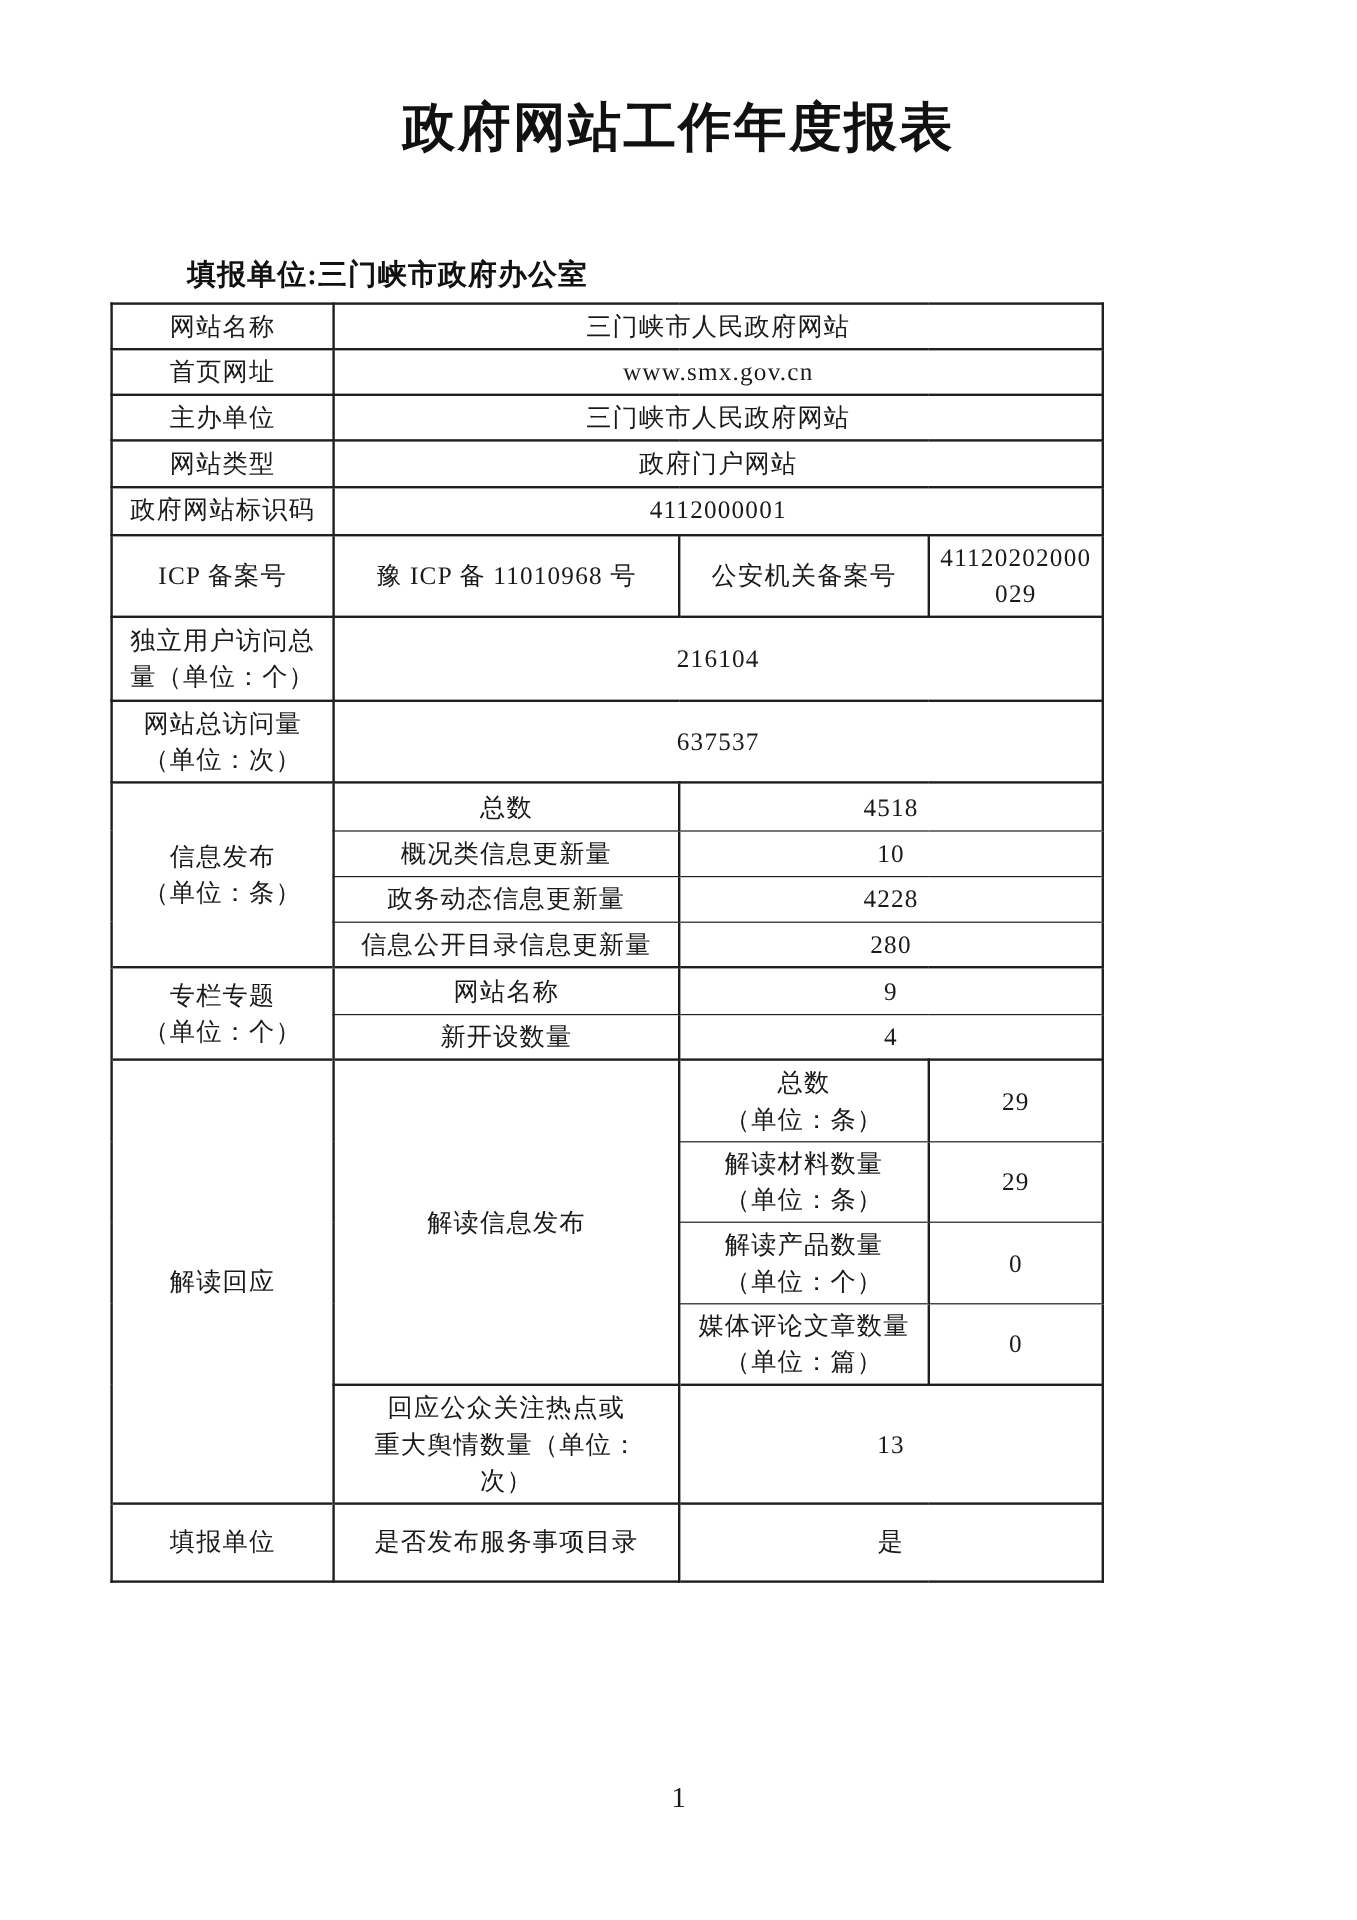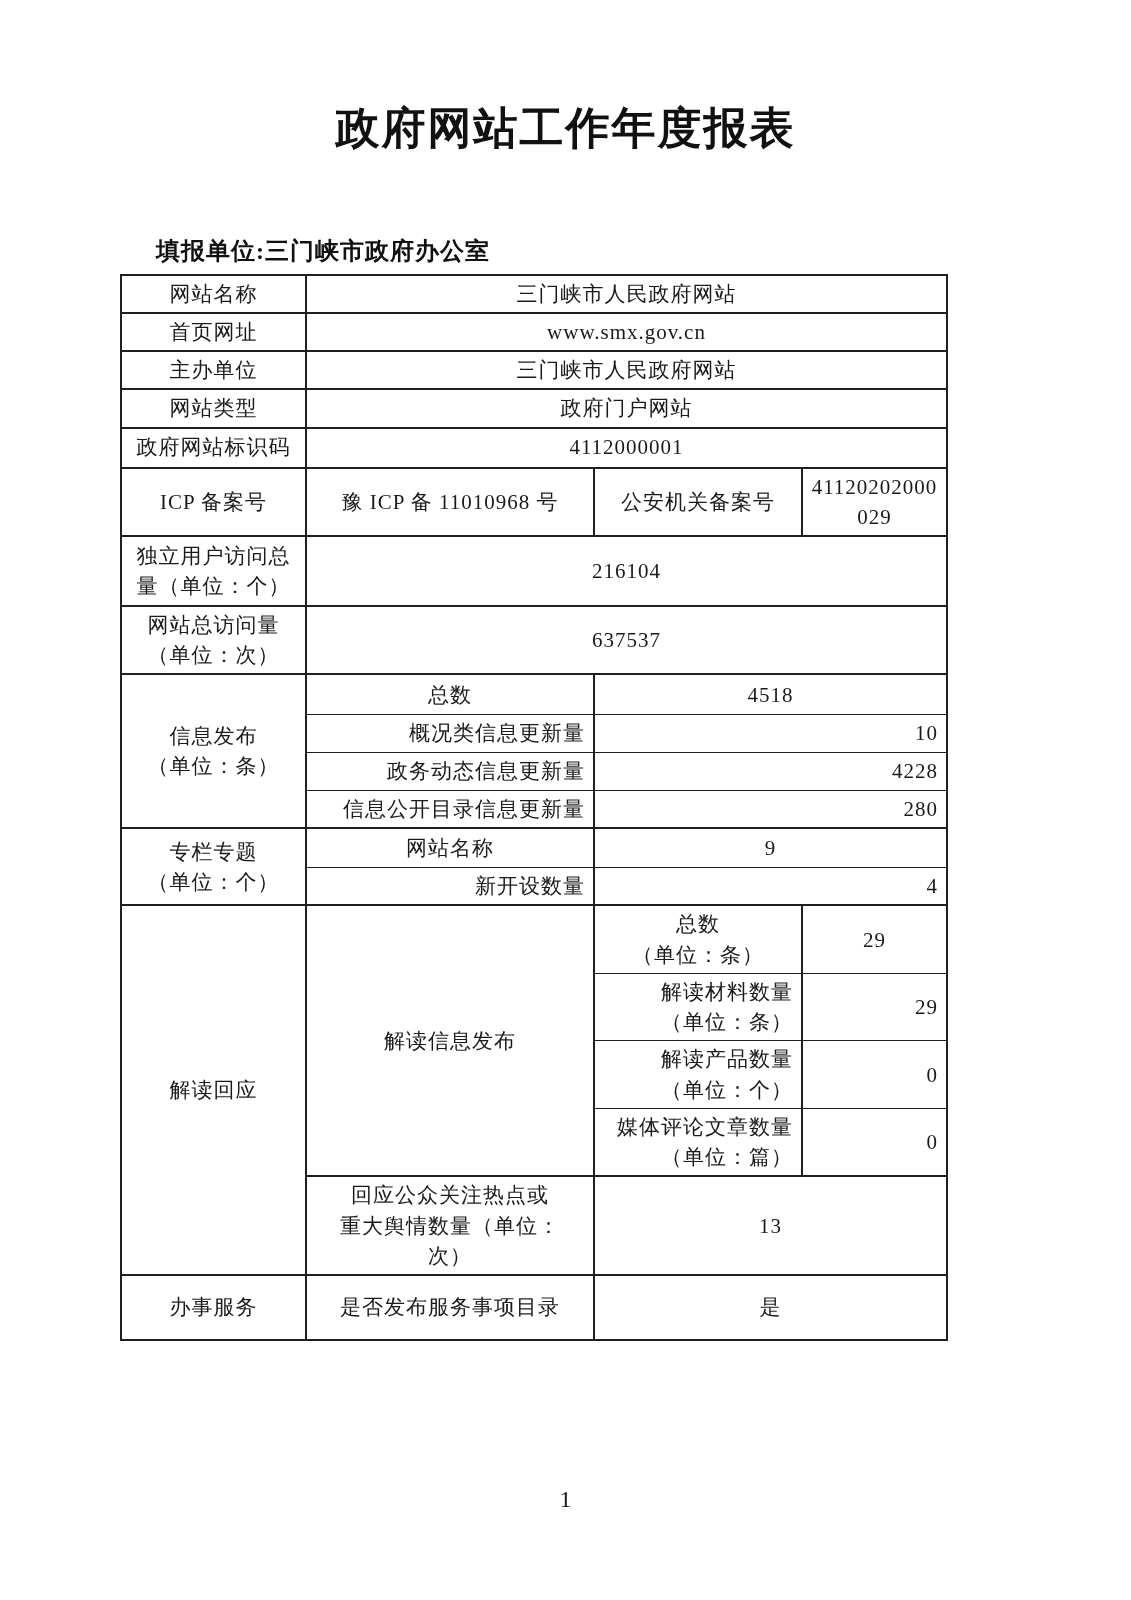--- a/index.html
+++ b/index.html
@@ -8,21 +8,21 @@
     position: relative;
     width: 1131px;
     height: 1600px;
     background: #ffffff;
     color: #161616;
     font-family: "Liberation Serif", "DejaVu Serif", serif;
     overflow: hidden;
   }
   .doc-title {
     margin: 0;
-    padding-top: 104px;
+    padding-top: 82px;
     text-align: center;
     font-size: 44px;
     font-weight: 700;
     letter-spacing: 2px;
     line-height: 1.15;
     color: #111;
   }
   .doc-subtitle {
     margin-top: 37px;
     text-align: center;
@@ -34,36 +34,36 @@
     margin: 80px 0 7px 156px;
     font-size: 24px;
     font-weight: 700;
     letter-spacing: 1px;
     color: #111;
   }
   table.report {
     border-collapse: collapse;
     table-layout: fixed;
     width: 826px;
-    margin-left: 120px;
+    margin-left: 92px;
     border: 2px solid #14532d;
   }
   table.report td {
     border: 2px solid #1f1f1f;
     font-size: 21px;
     line-height: 1.44;
     text-align: center;
     vertical-align: middle;
     padding: 3px 8px;
     letter-spacing: 1px;
     white-space: pre-line;
     overflow-wrap: break-word;
     color: #1a1a1a;
   }
-  tr.sub > td { border-top-width: 1px; text-align: right; }
+  tr.sub > td { border-top-width: 1px; }
   tr.presub > td { border-bottom-width: 1px; }
   td.wrap-digits { padding: 2px 13px; word-break: break-all; letter-spacing: 0.5px; }
   td.bottom-label { vertical-align: bottom; padding-bottom: 12px; }
   .page-num {
     position: absolute;
     top: 1486px;
     left: 0;
     width: 100%;
     text-align: center;
     font-size: 24px;
@@ -172,21 +172,21 @@
 （单位：篇）</td>
         <td>0</td>
       </tr>
       <tr style="height:96px">
         <td>回应公众关注热点或
 重大舆情数量（单位：
 次）</td>
         <td colspan="2">13</td>
       </tr>
       <tr style="height:65px">
-        <td class="bottom-label">办事服务</td>
+        <td class="bottom-label">填报单位</td>
         <td>是否发布服务事项目录</td>
         <td colspan="2">是</td>
       </tr>
     </tbody>
   </table>
 
   <div class="page-num">1</div>
 
 </div>
 

